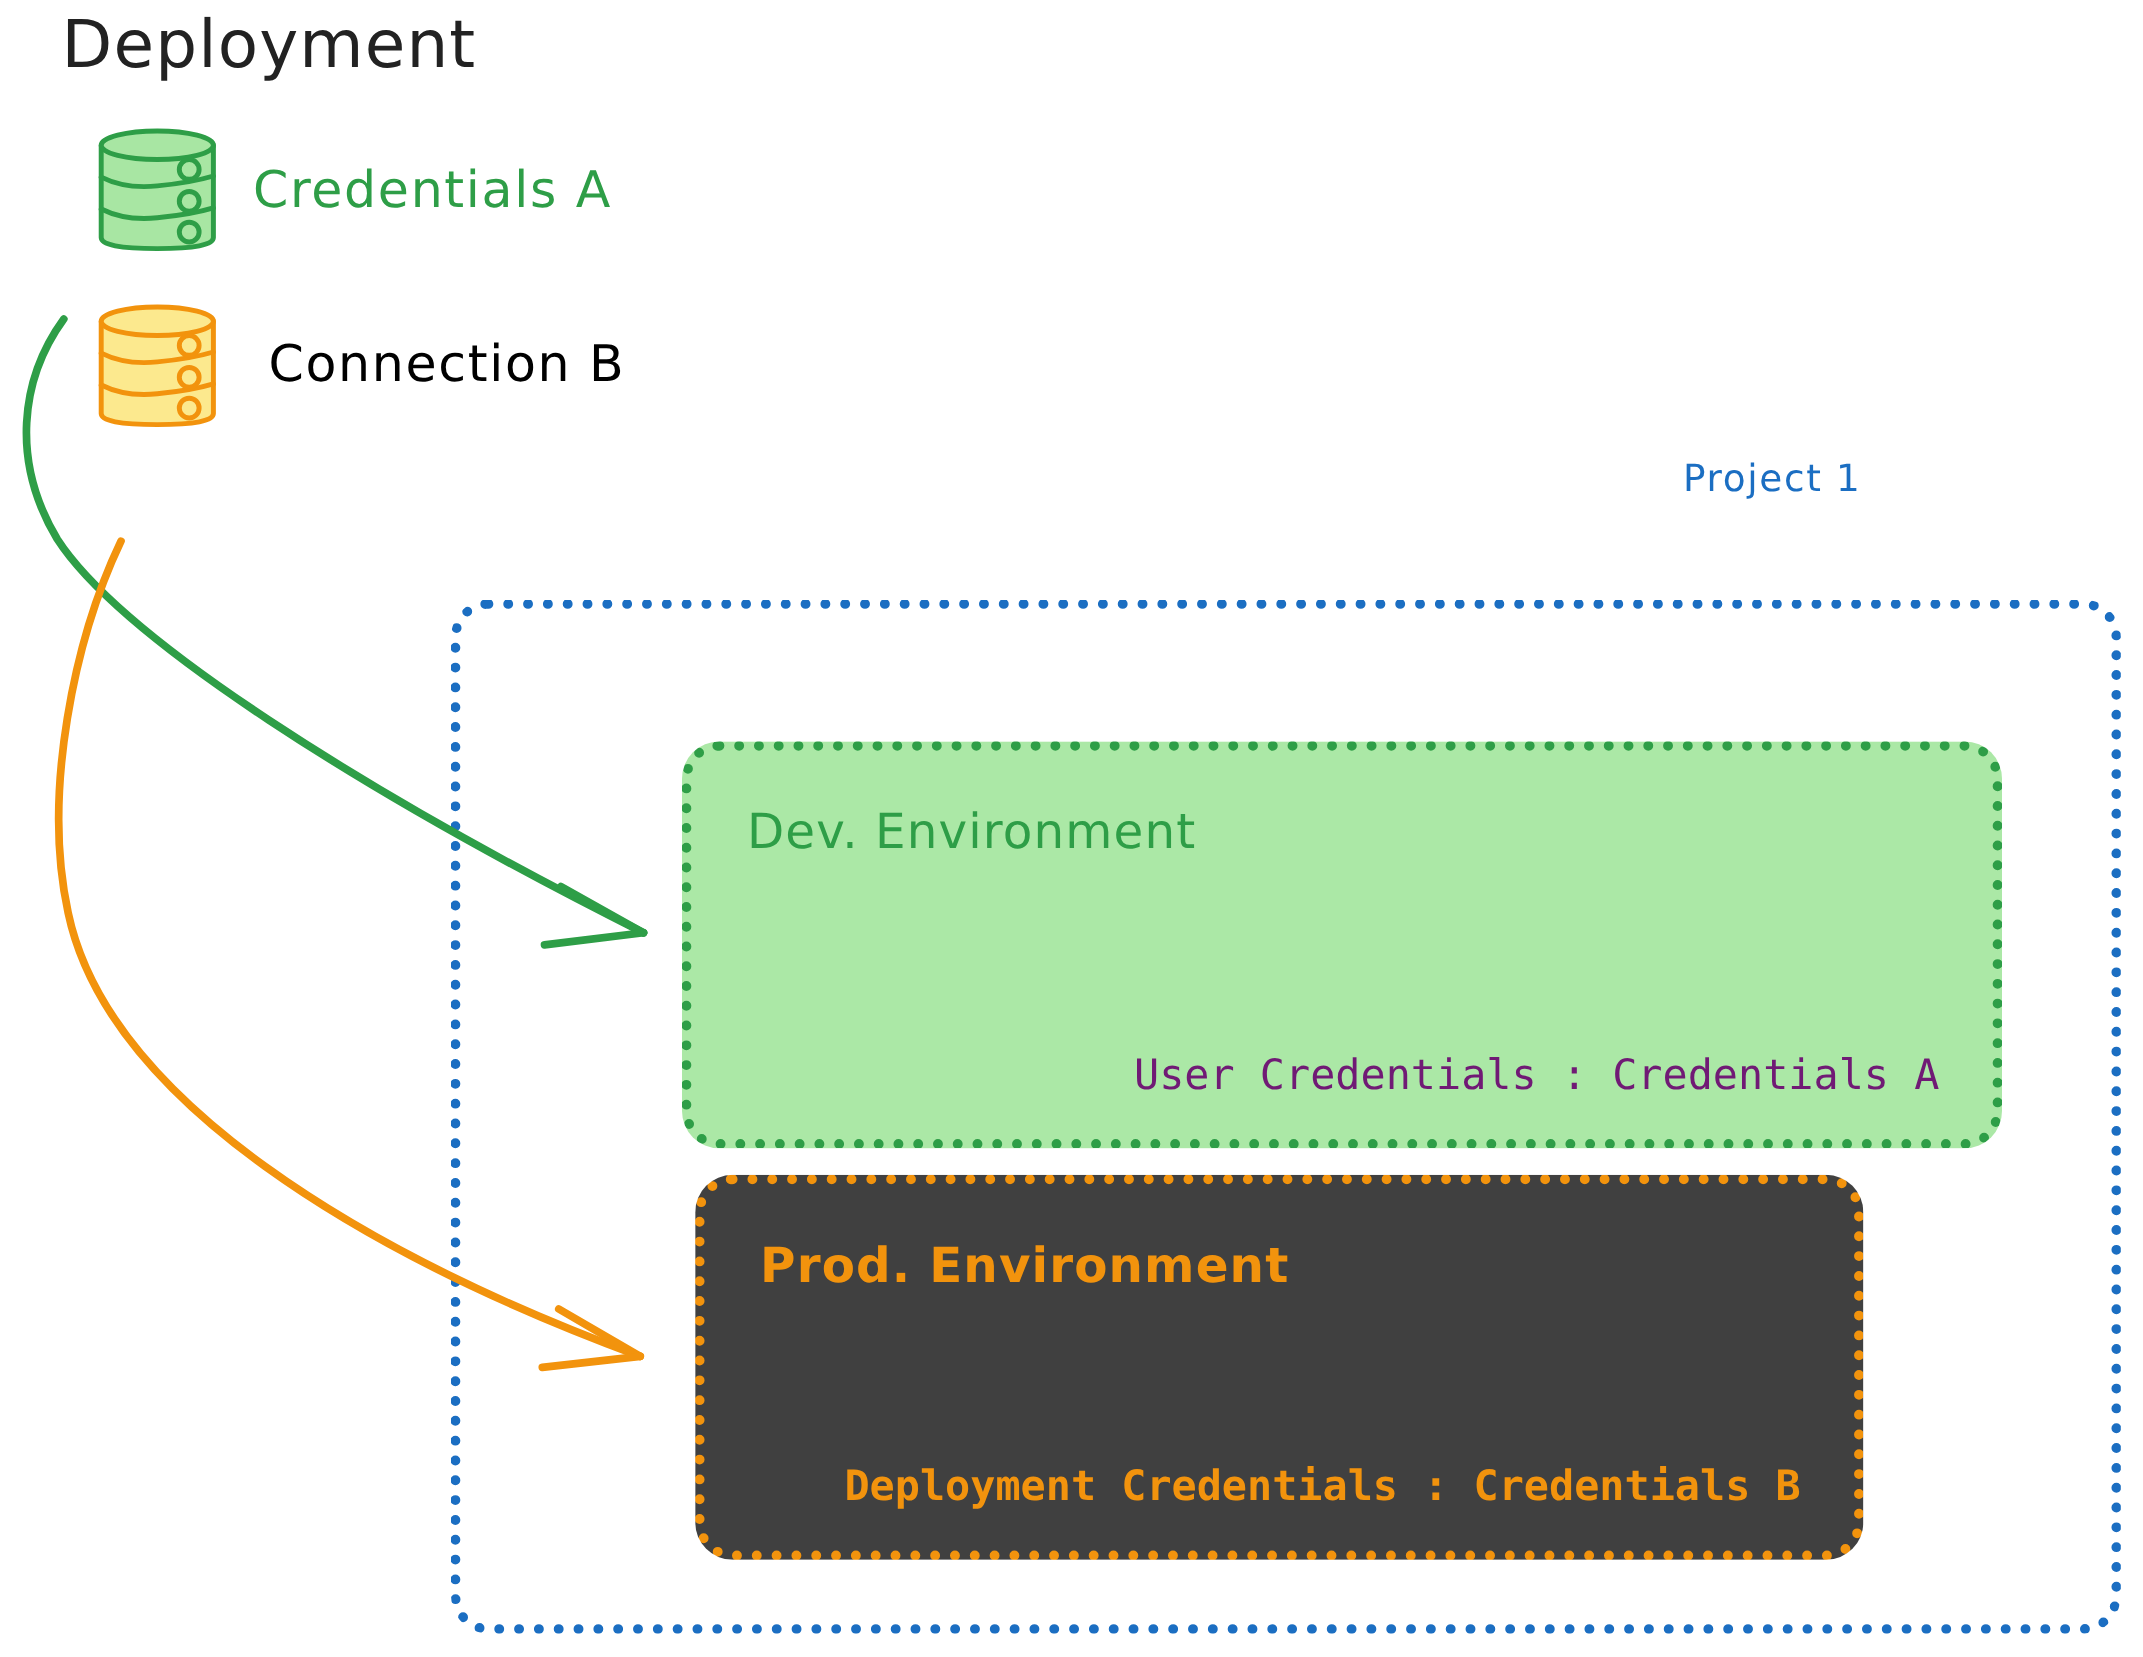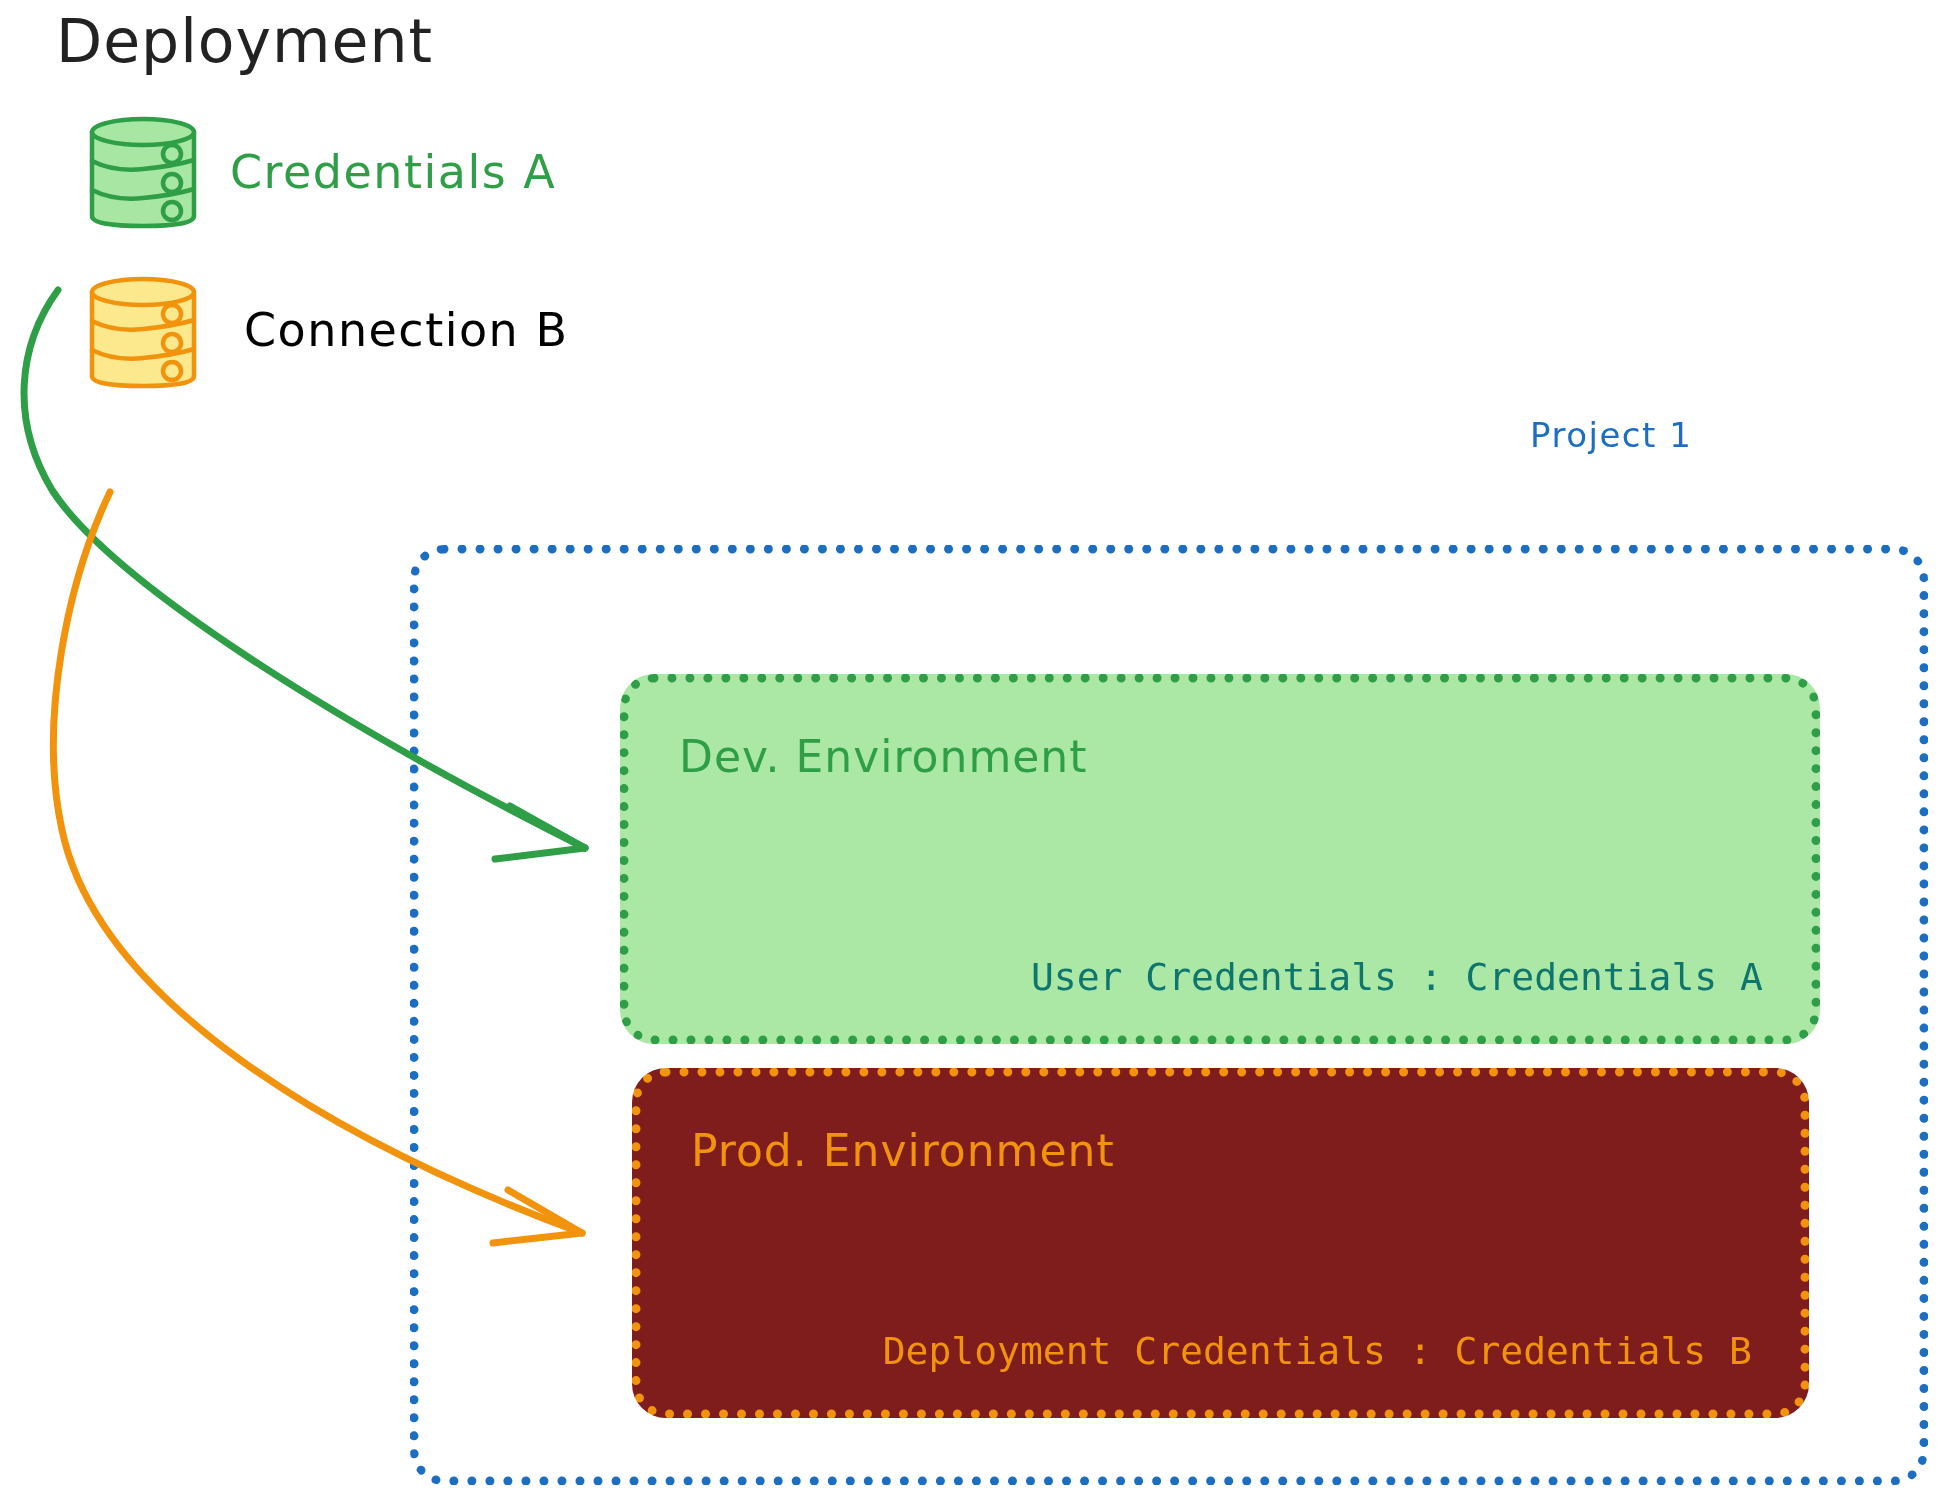--- a/index.html
+++ b/index.html
@@ -78,24 +78,25 @@
     top: 650px;
     width: 1200px;
     height: 370px;
     background: #ABE8A6;
     border: 9px dotted #2E9E47;
     margin-top: 24px;
   }
   #prod-env-box {
     left: 632px;
     top: 1068px;
-    width: 1177px;
+    width: 1062px;
     height: 350px;
-    background: #7f1d1d;
+    background: #404040;
     border: 9px dotted #F2930D;
+    font-weight: bold;
   }
 
   .env-title {
     position: absolute;
     left: 50px;
     top: 48px;
     font-family: "DejaVu Sans", sans-serif;
     font-size: 44px;
     letter-spacing: 1px;
     white-space: nowrap;
@@ -105,21 +106,21 @@
 
   .env-creds {
     position: absolute;
     right: 48px;
     bottom: 36px;
     font-family: "DejaVu Sans Mono", monospace;
     font-size: 38px;
     letter-spacing: 0px;
     white-space: nowrap;
   }
-  #dev-env-credentials { color: #0f766e; }
+  #dev-env-credentials { color: #701a75; }
   #prod-env-credentials { color: #F2930D; }
 
   
   #arrow-layer {
     left: 0; top: 0;
     width: 1948px; height: 1506px;
     pointer-events: none;
   }
 </style>
 </head>

